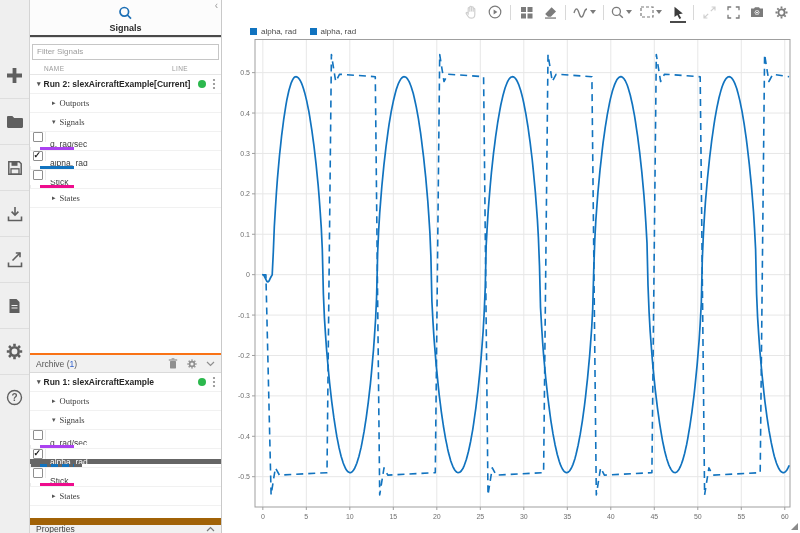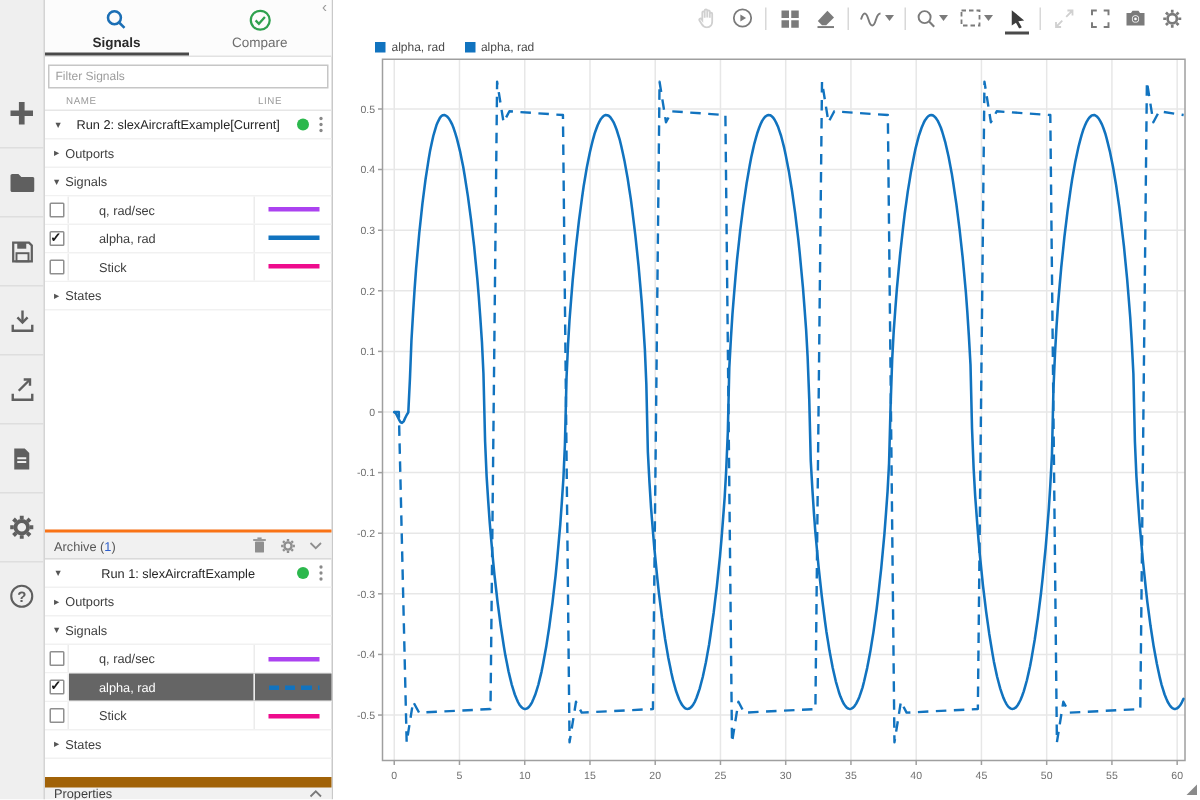--- a/index.html
+++ b/index.html
@@ -31,29 +31,29 @@
   .filter-wrap input::placeholder { color:#9d9d9d; }
 
   .colhead { height:13px; font-size:6.5px; letter-spacing:.4px; color:#9a9a9a;
     border-bottom:1px solid #e6e6e6; position:relative; flex:none; }
   .colhead .c-name { position:absolute; left:14px; top:3px; }
   .colhead .c-line { position:absolute; left:142px; top:3px; }
 
   .tree { flex:none; }
   .trow { height:19px; display:flex; align-items:center; border-bottom:1px solid #f1f1f1;
     font-size:8.5px; color:#3d3d3d; cursor:pointer; }
-  .run-row { padding-left:7px; font-weight:normal; color:#262626;text-align:center; }
+  .run-row { padding-left:7px; font-weight:bold; color:#262626; }
   .run-row .caret-txt { margin-right:3px; font-size:7px; color:#555; }
   .run-row .rtitle { flex:1; white-space:nowrap; overflow:hidden; }
   .run-dot { width:8px; height:8px; border-radius:50%; margin:0 6px 0 4px; flex:none; }
   .kebab { margin-right:5px; flex:none; display:block; }
-  .group-row { padding-left:6px; }
+  .group-row { padding-left:22px;font-family:Liberation Serif, serif; }
   .group-row .caret-txt { margin-right:4px; font-size:7px; color:#555; }
 
-  .sig-row { padding:0; }
+  .sig-row { padding:0;flex-direction:column; }
   .checkcell { width:16px; align-self:stretch; border-right:1px solid #ececec;
     display:flex; align-items:center; justify-content:center; flex:none; background:#fff; }
   .cbox { width:10px; height:10px; border:1px solid #8f8f8f; background:#fff; border-radius:1px;
     position:relative; }
   .sig-row.checked .cbox:before { content:"✓"; position:absolute; left:0px; top:-2px;
     font-size:9px; color:#1b1b1b; font-weight:bold; }
   .namecell { flex:1; align-self:stretch; display:flex; align-items:center; padding-left:20px;
     white-space:nowrap; overflow:hidden; }
   .swatchcell { width:52px; align-self:stretch; border-left:1px solid #ececec;
     display:flex; align-items:center; justify-content:center; flex:none; }
@@ -167,27 +167,20 @@
   </div>
 
   <div class="sidebar">
     <div class="tabbar">
       <div class="tab active">
         <svg width="15" height="15" viewBox="0 0 15 15">
             <circle cx="6.3" cy="5.8" r="4.3" fill="none" stroke="#1c6fb5" stroke-width="1.7"></circle>
             <path d="M9.4 9 13 12.6" stroke="#1c6fb5" stroke-width="1.7"></path>
           </svg>
         <span>Signals</span>
-      </div>
-      <div class="tab">
-        <svg width="15" height="15" viewBox="0 0 15 15">
-            <circle cx="7.5" cy="7.5" r="6.3" fill="none" stroke="#2fa14f" stroke-width="1.5"></circle>
-            <path d="m4.4 7.6 2.2 2.3 4-4.6" fill="none" stroke="#2fa14f" stroke-width="1.5"></path>
-          </svg>
-        <span>Compare</span>
       </div>
       <span class="collapse-btn">‹</span>
     </div>
 
     <div class="filter-wrap">
       <input type="text" placeholder="Filter Signals" style="">
     </div>
 
     <div class="colhead">
       <span class="c-name">NAME</span>

